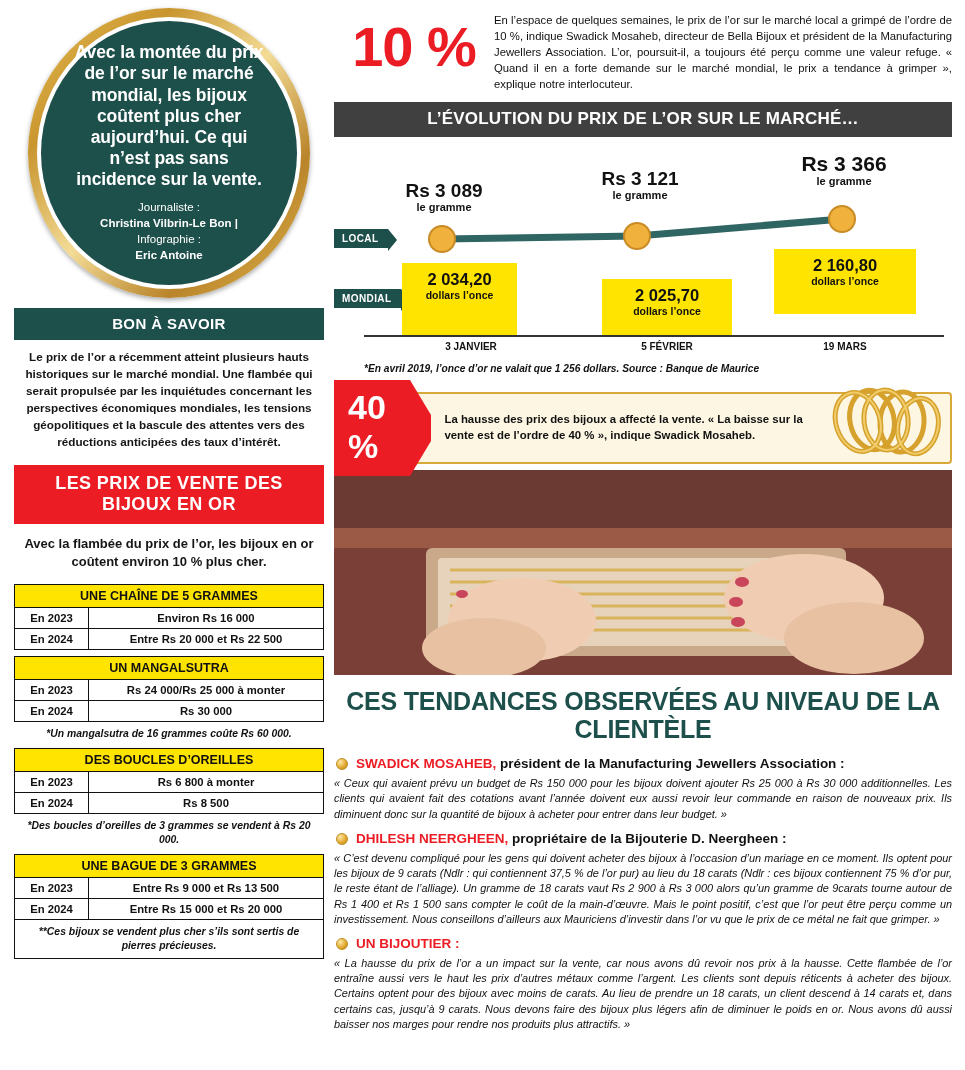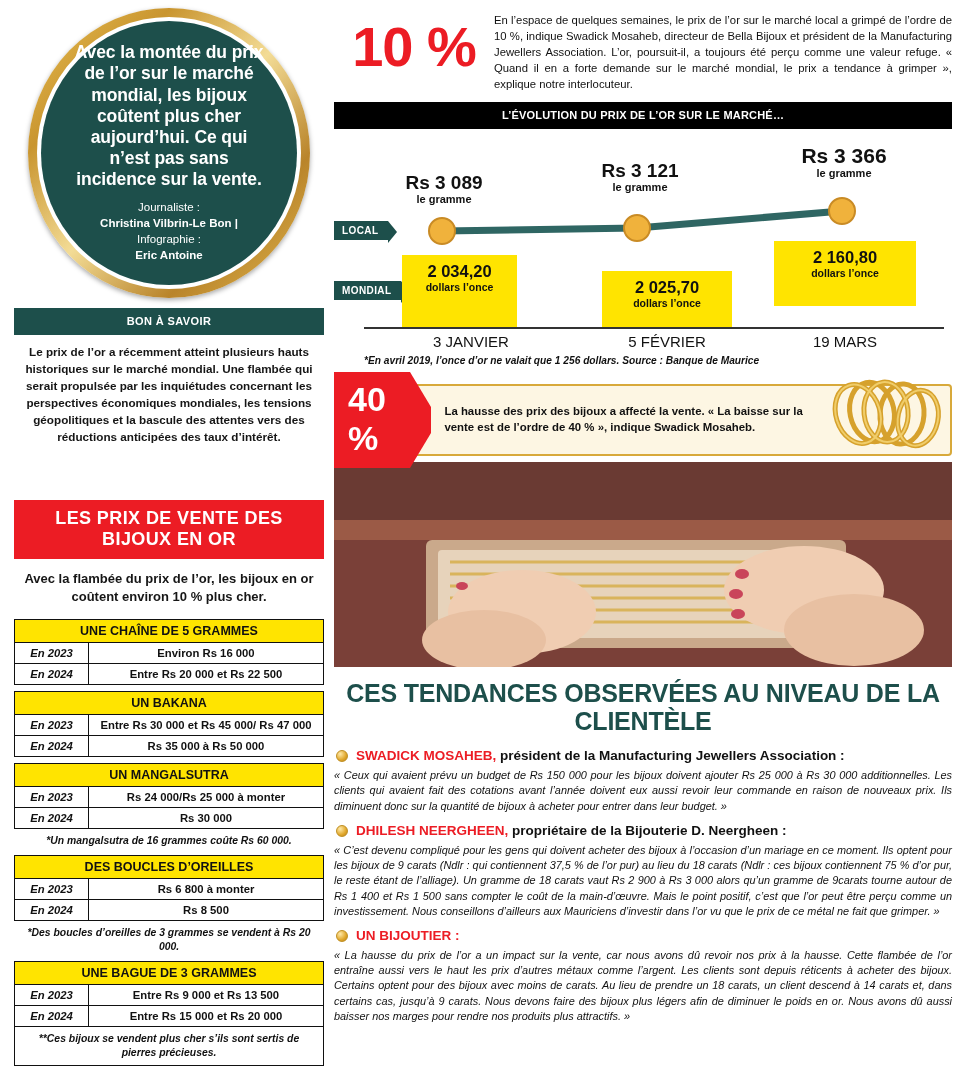--- a/index.html
+++ b/index.html
@@ -58,29 +58,28 @@
 
   
   .banner {
     color: #fff;
     text-align: center;
     font-weight: bold;
     letter-spacing: .4px;
   }
   .banner-teal {
     background: #1d4f4b;
-    font-size: 11px;
+    font-size: 15px;
     padding: 7px 0 8px;
   }
   .banner-red {
     background: #ec1c24;
     font-size: 18px;
     padding: 8px 16px 9px;
     line-height: 1.18;
-    margin-top: 40px;
   }
   .body-text {
     font-size: 11.7px;
     line-height: 1.45;
     text-align: center;
     font-weight: bold;
     color: #161616;
     padding: 9px 6px 0;
   }
   .lead-text {
@@ -103,21 +102,21 @@
     padding: 4px 2px;
     color: #111;
   }
   .ptable td {
     border: 1px solid #111;
     font-size: 11.3px;
     font-weight: bold;
     padding: 4px 4px;
     color: #111;
   }
-  .ptable td.yr { width: 74px; text-align: center; font-style: italic; }
+  .ptable td.yr { width: 74px; text-align: center; }
   .ptable td.val { text-align: center; }
   .note {
     font-size: 10.4px;
     font-style: italic;
     font-weight: bold;
     text-align: center;
     padding: 5px 8px 2px;
     color: #111;
     line-height: 1.3;
   }
@@ -143,24 +142,24 @@
   }
   .intro-text {
     font-size: 11.3px;
     line-height: 1.42;
     color: #111;
     text-align: justify;
     padding-top: 4px;
   }
 
   .banner-red-wide {
-    background: #000000;
+    background: #404040;
     color: #fff;
     font-weight: bold;
-    font-size: 11px;
+    font-size: 17px;
     text-align: center;
     padding: 7px 0 8px;
     margin-top: 10px;
     letter-spacing: .2px;
   }
 
   
   .chart {
     position: relative;
     height: 245px;
@@ -195,21 +194,21 @@
     background: #ffe400;
     text-align: center;
     font-weight: bold;
     color: #111;
     padding-top: 7px;
   }
   .ybox .v { font-size: 16.5px; }
   .ybox .u { font-size: 10.5px; }
 
   .axis-line { position: absolute; left: 30px; right: 8px; height: 2px; background: #333; }
-  .xlab { position: absolute; font-size: 15px; font-weight: normal; color: #111; text-align: center; }
+  .xlab { position: absolute; font-size: 10px; font-weight: bold; color: #111; text-align: center; }
   .chart-note {
     position: absolute;
     left: 30px; bottom: -2px;
     font-size: 10.2px;
     font-style: italic;
     font-weight: bold;
     color: #111;
   }
 
   
@@ -341,35 +340,20 @@
         <td class="yr">En 2023</td>
         <td class="val">Environ Rs 16 000</td>
       </tr>
       <tr>
         <td class="yr">En 2024</td>
         <td class="val">Entre Rs 20 000 et Rs 22 500</td>
       </tr>
     </tbody>
       </table>
 
-    <table class="ptable">
-      <tbody>
-          <tr>
-            <th class="head" colspan="2">UN BAKANA</th>
-          </tr>
-      <tr>
-        <td class="yr">En 2023</td>
-        <td class="val">Entre Rs 30 000 et Rs 45 000/ Rs 47 000</td>
-      </tr>
-      <tr>
-        <td class="yr">En 2024</td>
-        <td class="val">Rs 35 000 à Rs 50 000</td>
-      </tr>
-    </tbody>
-      </table>
 
     <table class="ptable">
       <tbody>
           <tr>
             <th class="head" colspan="2">UN MANGALSUTRA</th>
           </tr>
       <tr>
         <td class="yr">En 2023</td>
         <td class="val">Rs 24 000/Rs 25 000 à monter</td>
       </tr>

